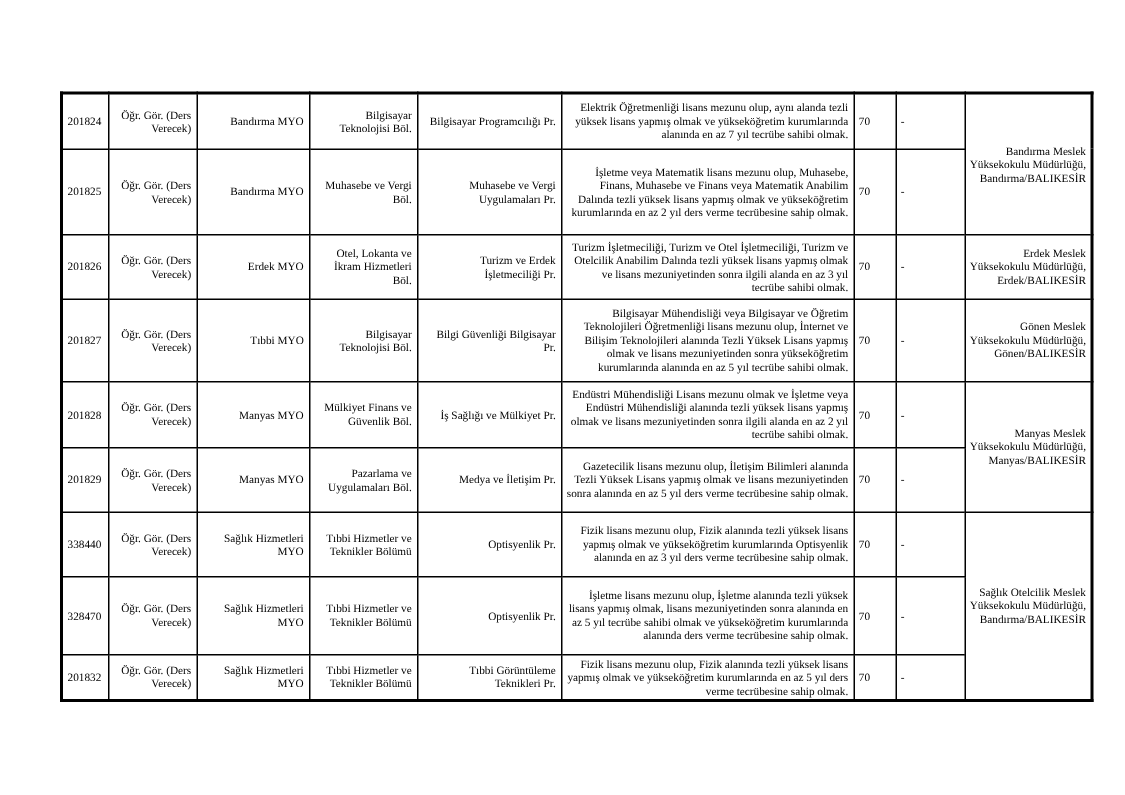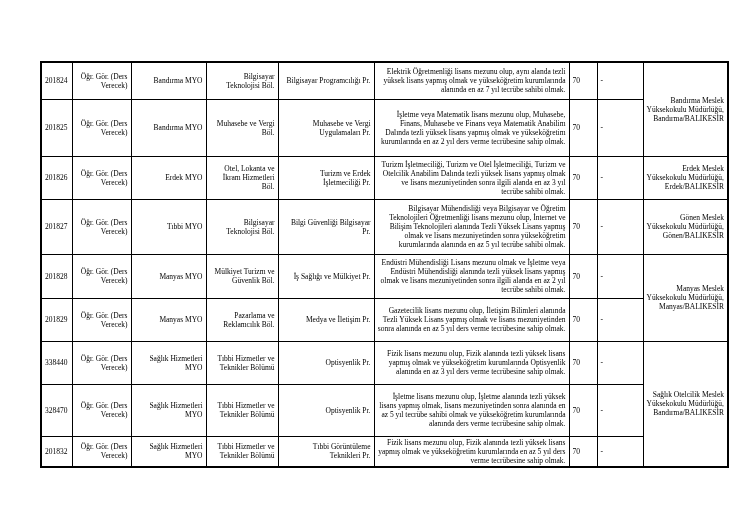--- a/index.html
+++ b/index.html
@@ -93,32 +93,32 @@
           <td class="align-left">Bilgi Güvenliği Bilgisayar Pr.</td>
           <td class="align-left">Bilgisayar Mühendisliği veya Bilgisayar ve Öğretim Teknolojileri Öğretmenliği lisans mezunu olup, İnternet ve Bilişim Teknolojileri alanında Tezli Yüksek Lisans yapmış olmak ve lisans mezuniyetinden sonra yükseköğretim kurumlarında alanında en az 5 yıl tecrübe sahibi olmak.</td>
           <td class="align-center">70</td>
           <td class="align-center">-</td>
           <td rowspan="1" class="align-left">Gönen Meslek Yüksekokulu Müdürlüğü, Gönen/BALIKESİR</td>
         </tr>
         <tr style="height: 44px;">
           <td class="align-center">201828</td>
           <td class="align-left">Öğr. Gör. (Ders Verecek)</td>
           <td class="align-left">Manyas MYO</td>
-          <td class="align-left">Mülkiyet Turizm ve Güvenlik Böl.</td>
+          <td class="align-left">Mülkiyet Finans ve Güvenlik Böl.</td>
           <td class="align-left">İş Sağlığı ve Mülkiyet Pr.</td>
           <td class="align-left">Endüstri Mühendisliği Lisans mezunu olmak ve İşletme veya Endüstri Mühendisliği alanında tezli yüksek lisans yapmış olmak ve lisans mezuniyetinden sonra ilgili alanda en az 2 yıl tecrübe sahibi olmak.</td>
           <td class="align-center">70</td>
           <td class="align-center">-</td>
           <td rowspan="2" class="align-left">Manyas Meslek Yüksekokulu Müdürlüğü, Manyas/BALIKESİR</td>
         </tr>
         <tr style="height: 43px;">
           <td class="align-center">201829</td>
           <td class="align-left">Öğr. Gör. (Ders Verecek)</td>
           <td class="align-left">Manyas MYO</td>
-          <td class="align-left">Pazarlama ve Reklamcılık Böl.</td>
+          <td class="align-left">Pazarlama ve Uygulamaları Böl.</td>
           <td class="align-left">Medya ve İletişim Pr.</td>
           <td class="align-left">Gazetecilik lisans mezunu olup, İletişim Bilimleri alanında Tezli Yüksek Lisans yapmış olmak ve lisans mezuniyetinden sonra alanında en az 5 yıl ders verme tecrübesine sahip olmak.</td>
           <td class="align-center">70</td>
           <td class="align-center">-</td>
         </tr>
         <tr style="height: 43px;">
           <td class="align-center">338440</td>
           <td class="align-left">Öğr. Gör. (Ders Verecek)</td>
           <td class="align-left">Sağlık Hizmetleri MYO</td>
           <td class="align-left">Tıbbi Hizmetler ve Teknikler Bölümü</td>

